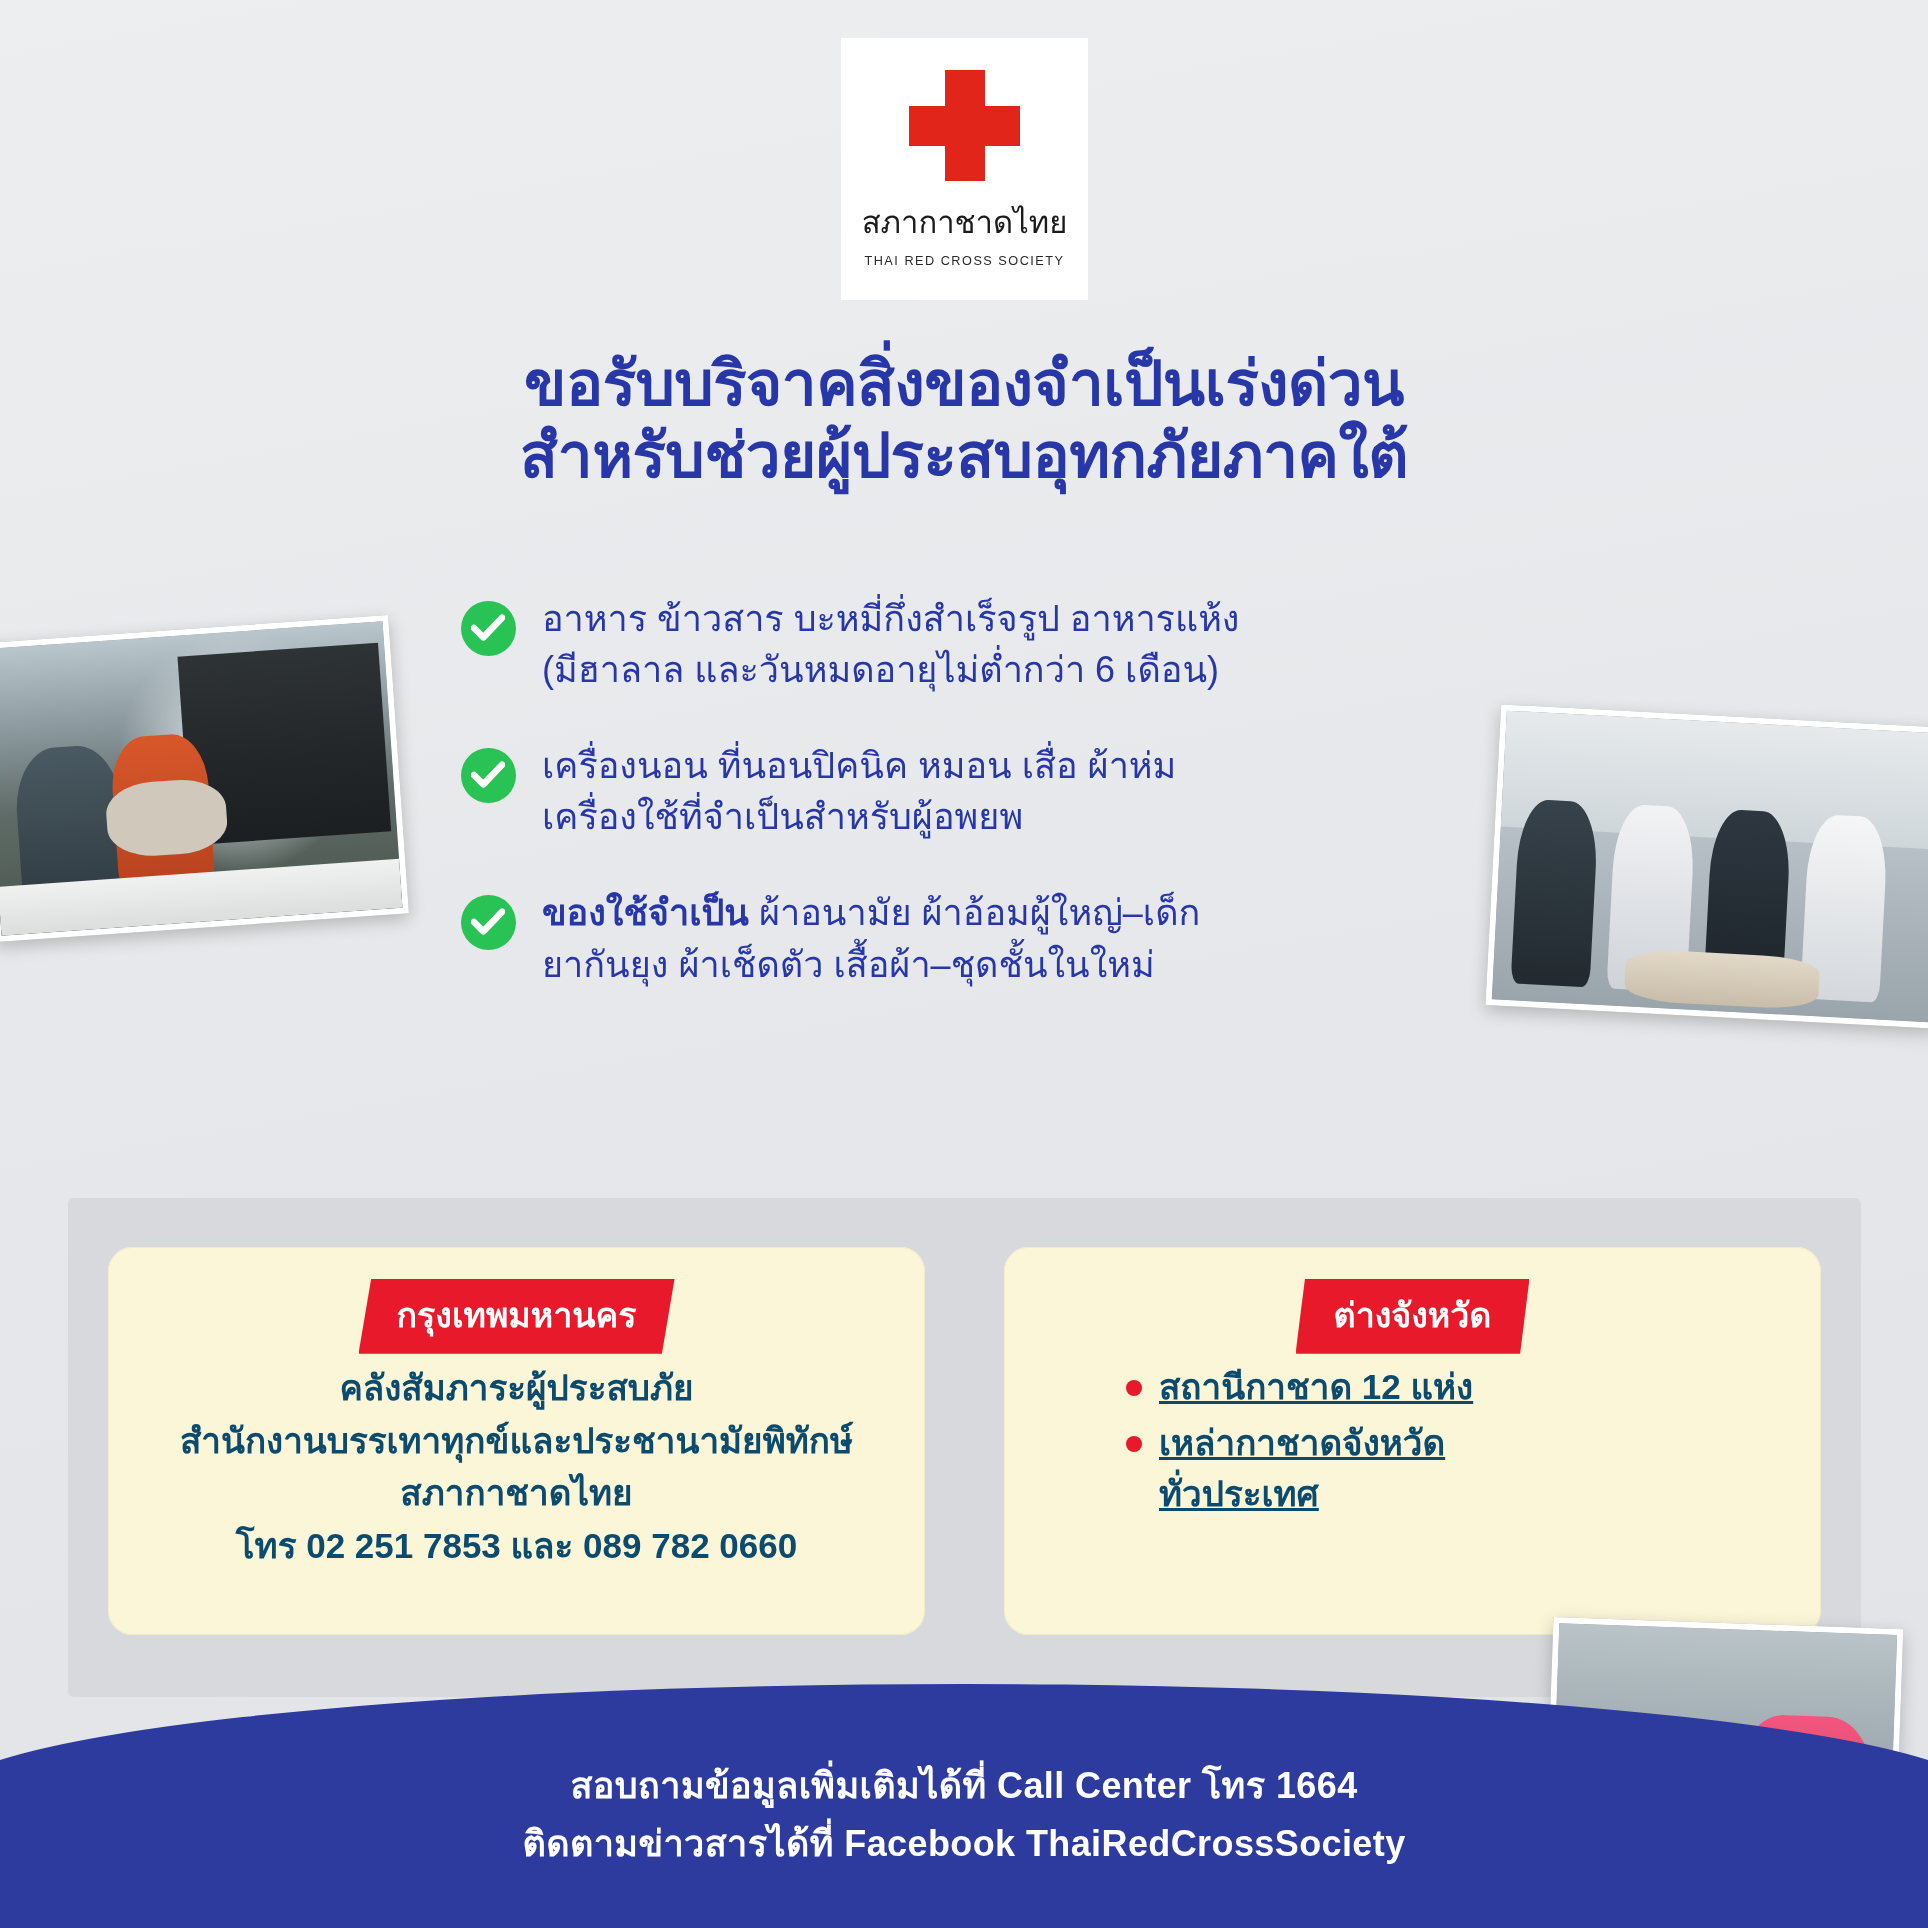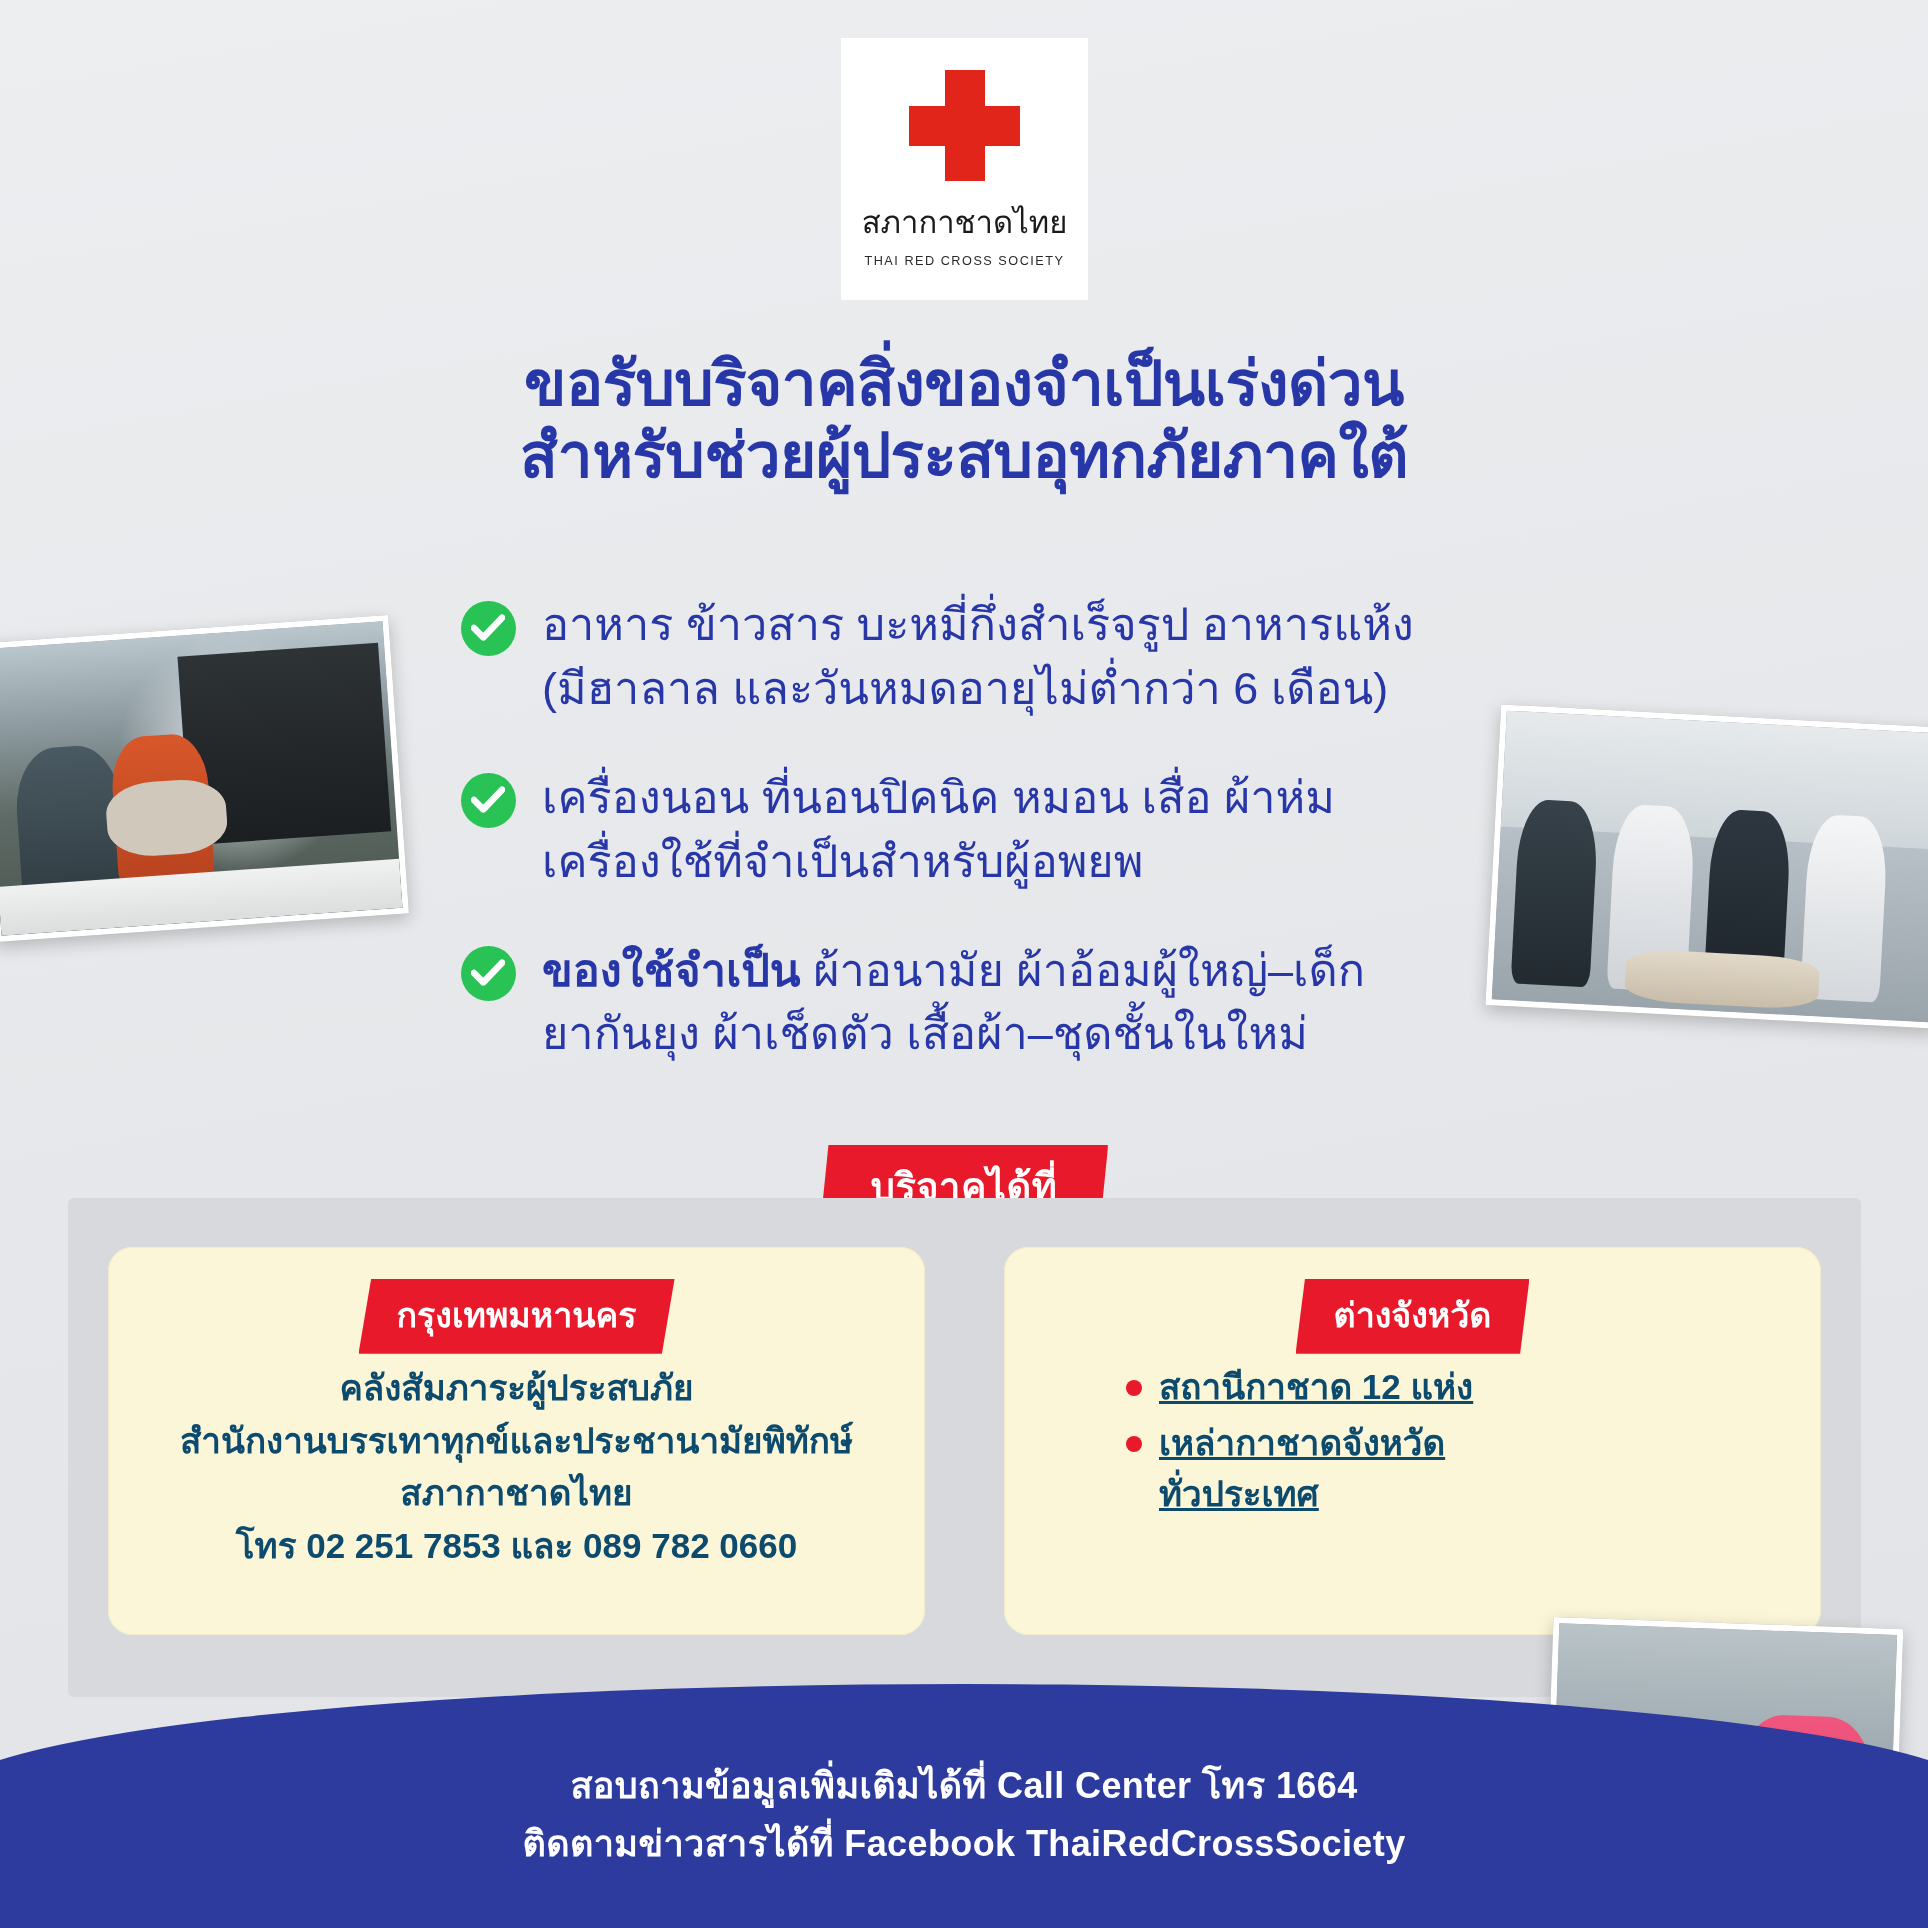--- a/index.html
+++ b/index.html
@@ -98,21 +98,21 @@
     height: 55px;
     border-radius: 50%;
     background: #29c355;
     margin-right: 26px;
     margin-top: 7.5px;
     position: relative;
   }
   .check svg { position: absolute; left: 10.4px; top: 12.2px; }
   .item-text {
     color: #2737a8;
-    font-size: 45px;
+    font-size: 36px;
     line-height: 1.42;
   }
   .item-text .l1 { font-weight: 400; }
   .item-text .l2 { font-weight: normal; }
   .b1 .l1 { font-weight: 400; }
   .b3 .l1 { font-weight: 400; }
   .b3 .strong { font-weight: bold; }
 
   
   .photo {
@@ -393,21 +393,20 @@
       <div class="item-text">
         <div class="l1">
           <span class="strong">ของใช้จำเป็น</span><span> ผ้าอนามัย ผ้าอ้อมผู้ใหญ่–เด็ก</span>
         </div>
         <div class="l2">ยากันยุง ผ้าเช็ดตัว เสื้อผ้า–ชุดชั้นในใหม่</div>
       </div>
     </div>
 
   </div>
 
-  <div class="donate-tag">บริจาคได้ที่</div>
 
   <div class="panel">
 
     <div class="card card-left">
       <div class="card-tag">กรุงเทพมหานคร</div>
       <div class="card-body">
         <div>คลังสัมภาระผู้ประสบภัย</div>
         <div>สำนักงานบรรเทาทุกข์และประชานามัยพิทักษ์</div>
         <div>สภากาชาดไทย</div>
         <div>โทร 02 251 7853 และ 089 782 0660</div>

